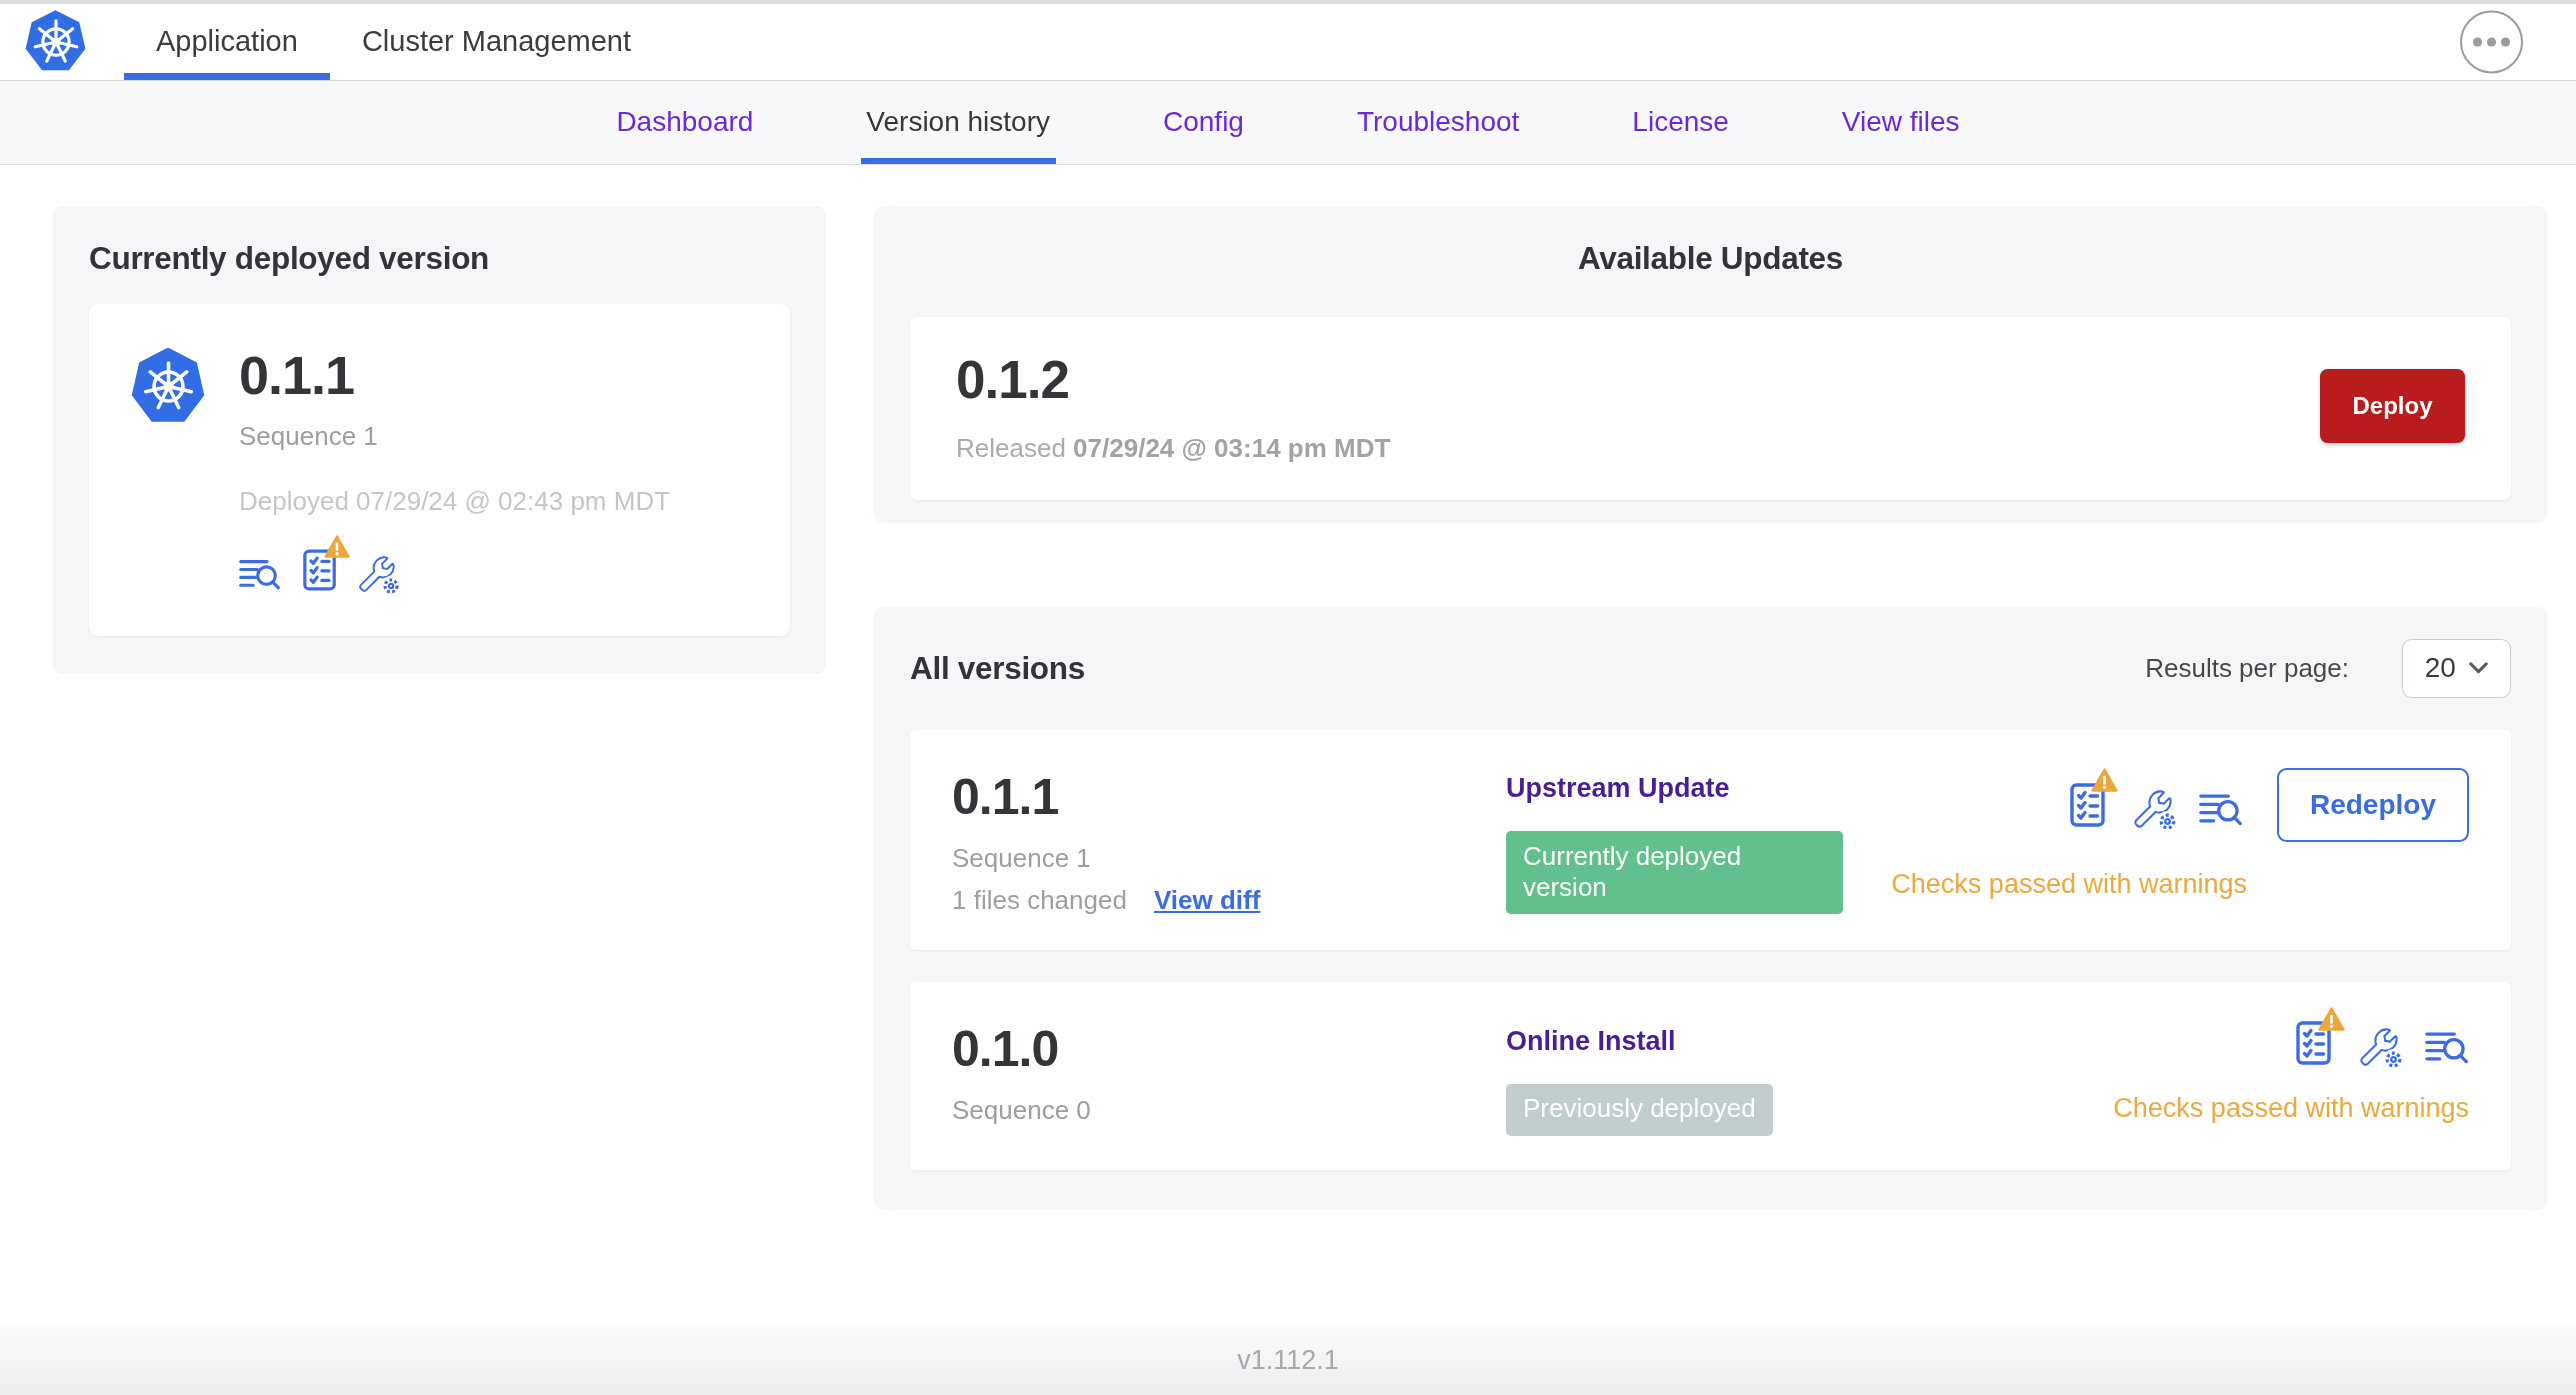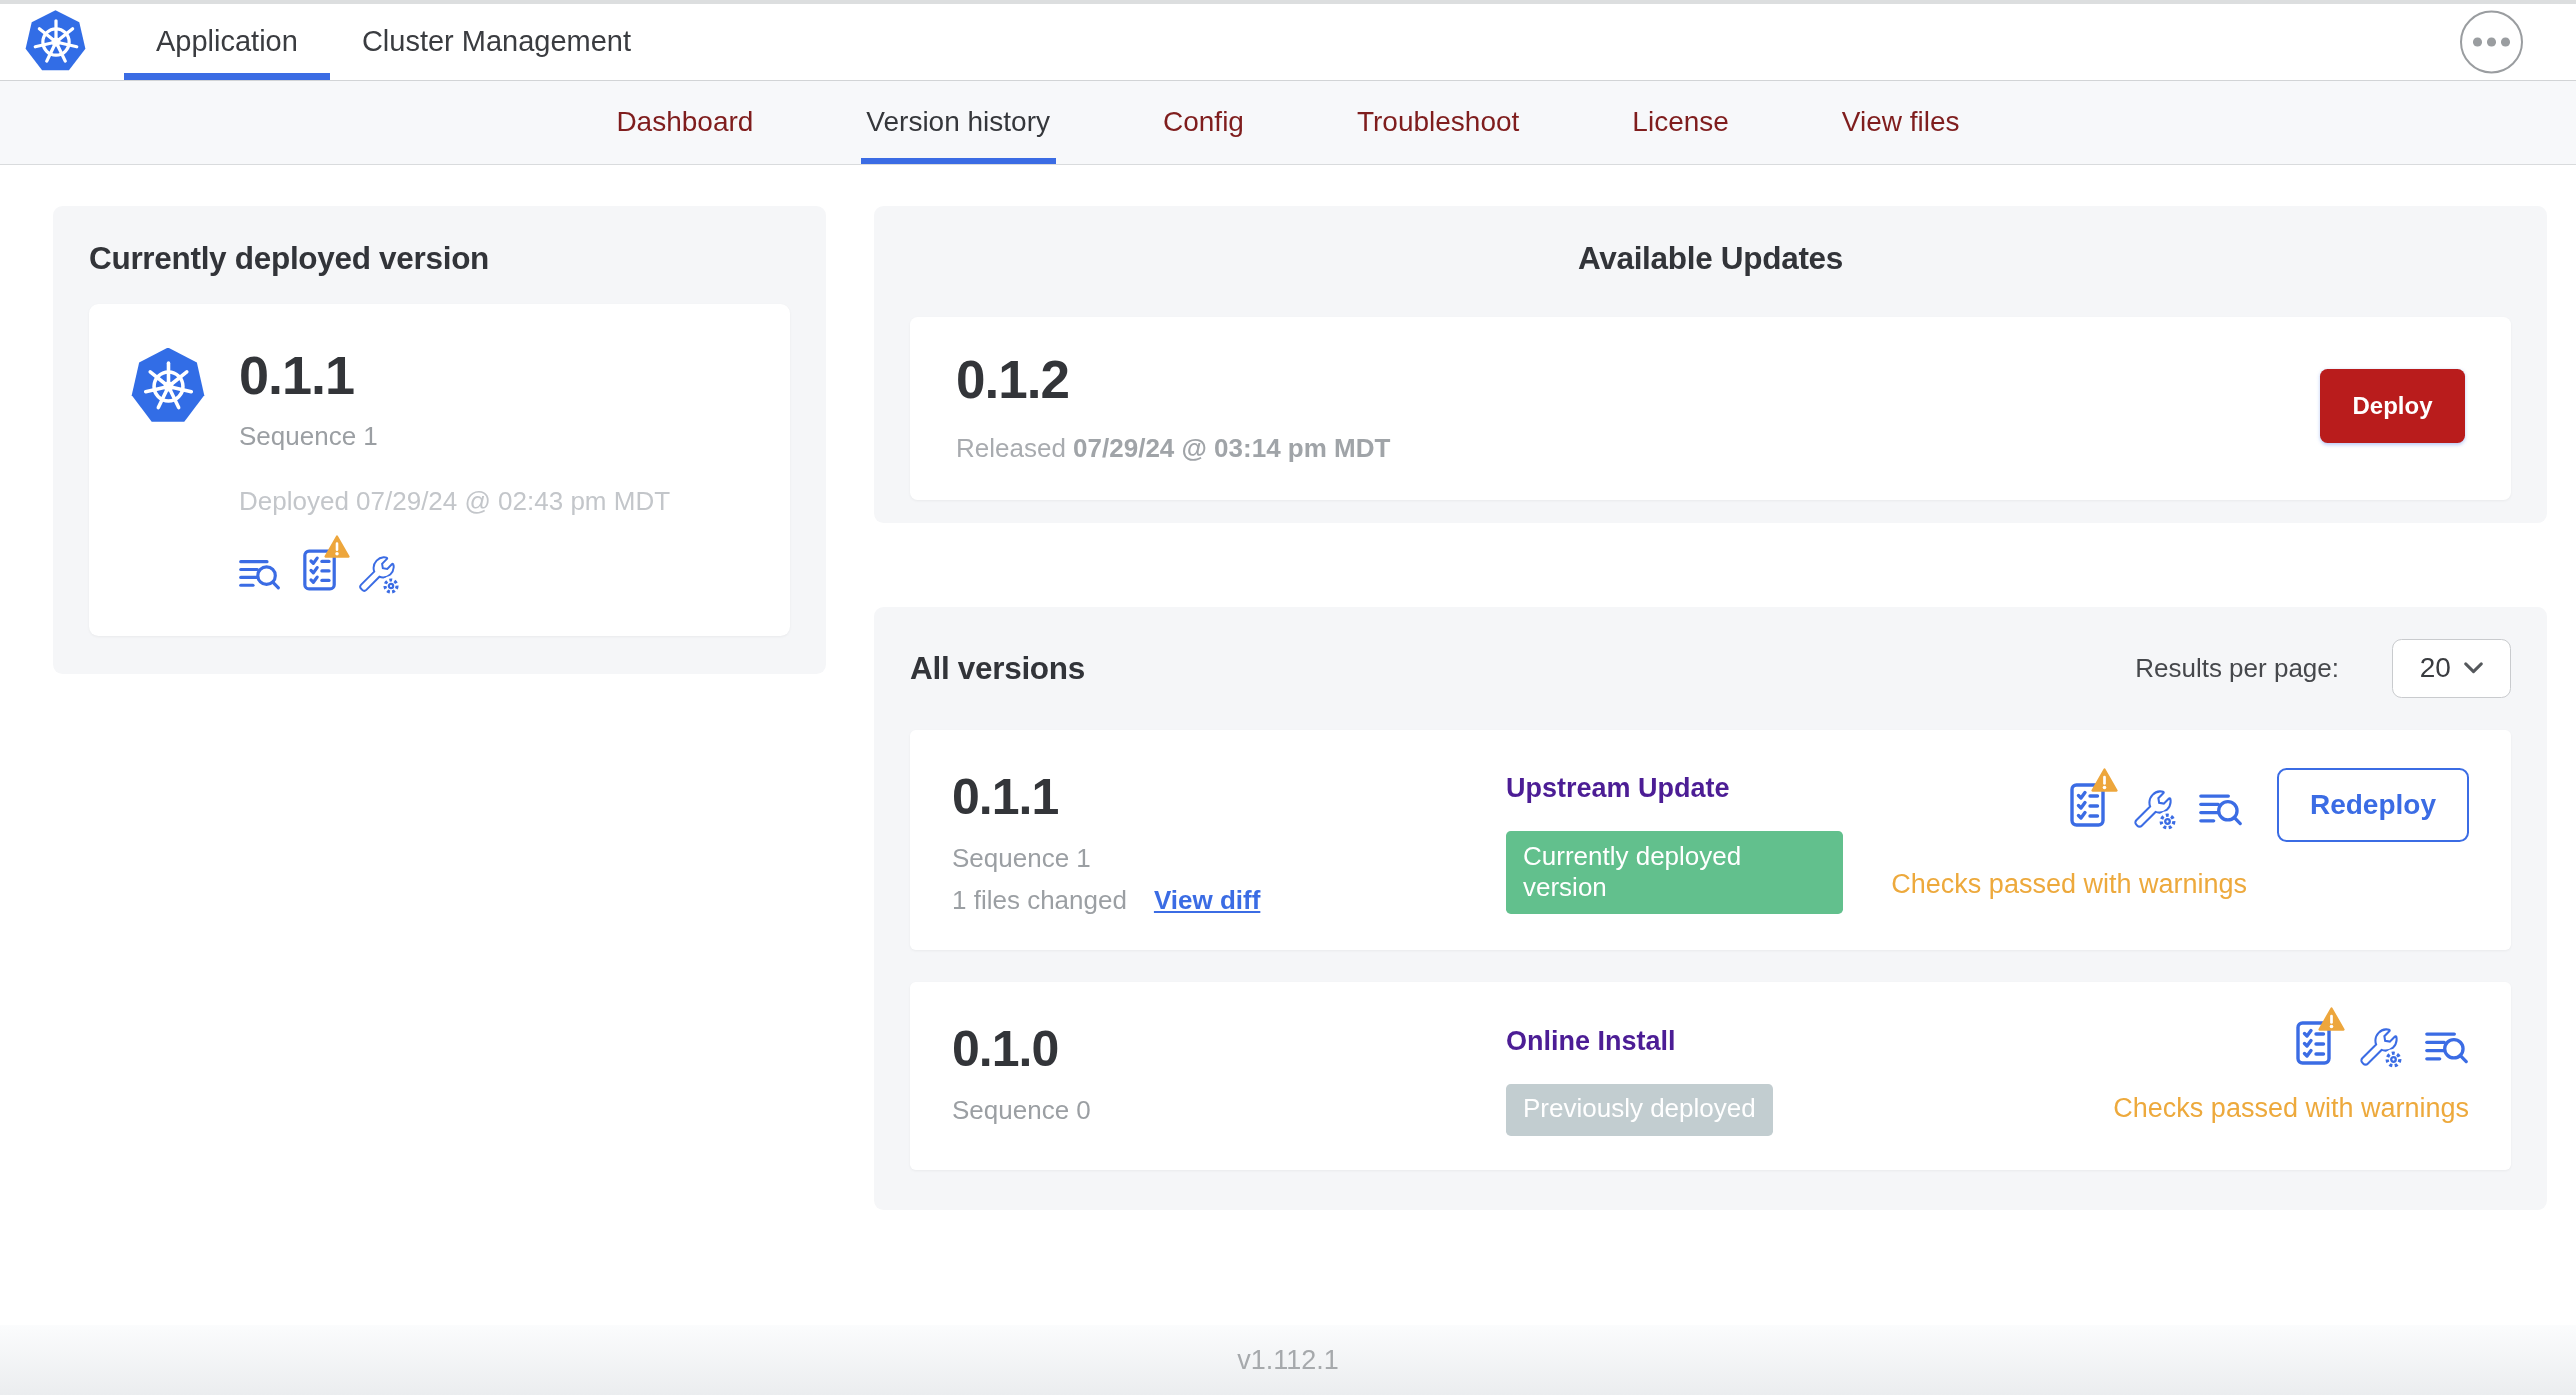--- a/index.html
+++ b/index.html
@@ -13,21 +13,21 @@
   .logo-wrap { align-self:center; width:61px; height:63px; margin-right:38px; }
   .k8s-logo { width:100%; height:100%; background:#326de6; clip-path:polygon(50% 0%, 89% 19%, 99% 61%, 72% 95%, 28% 95%, 1% 61%, 11% 19%); display:flex; align-items:center; justify-content:center; }
   .app-tabs { display:flex; align-items:stretch; }
   .app-tab { position:relative; display:flex; align-items:center; padding:0 32px; font-size:29px; font-weight:500; color:#3a3c40; cursor:pointer; }
   .app-tab.active::after { content:""; position:absolute; left:0; right:0; bottom:0; height:6.7px; background:#3b6ce4; }
   .ellipsis-btn { position:absolute; right:53px; top:50%; transform:translateY(-50%); width:63px; height:63px; border-radius:50%; border:2.9px solid #9a9da0; background:#fff; display:flex; align-items:center; justify-content:center; gap:5.7px; cursor:pointer; }
   .ellipsis-btn .dot { width:8.6px; height:8.6px; border-radius:50%; background:#9a9da0; }
 
   
   nav.sub-nav { height:84px; background:#f7f8fa; border-bottom:1.9px solid #d9dbdd; display:flex; justify-content:center; gap:113px; }
-  .sub-tab { position:relative; display:flex; align-items:center; font-size:28px; color:#7f1d1d; cursor:pointer; }
+  .sub-tab { position:relative; display:flex; align-items:center; font-size:28px; color:#6d28d9; cursor:pointer; }
   .sub-tab.active { color:#35373b; font-weight:500; }
   .sub-tab.active::after { content:""; position:absolute; left:-5.7px; right:-5.7px; bottom:0; height:5.7px; background:#3b6ce4; }
 
   
   main { flex:1; display:flex; align-items:flex-start; gap:48px; padding:41px 29px 0 53px; background:#fff; }
   .gray-card { background:#f5f6f8; border-radius:9.5px; }
   .white-card { background:#fff; border-radius:9.5px; box-shadow:0 1px 2.9px rgba(0,0,0,.05); }
   h2.card-title { font-size:31.5px; font-weight:700; color:#323439; letter-spacing:-0.3px; }
   h2.semi { font-weight:600;text-align:center; }
 
@@ -52,21 +52,21 @@
   .updates-card { padding:34px 36px 23px; }
   .update-inner { margin-top:40px; padding:32px 46px 36px; display:flex; align-items:center; justify-content:space-between; border-radius:7.6px; }
   .released-line { margin-top:23px; font-size:26px; color:#a8abaf; }
   .released-line b { font-weight:700; color:#a0a4a8; }
   .deploy-btn { min-width:145px; height:74px; padding:0 32px; background:#b91c1c; border:none; border-radius:7.6px; color:#fff; font-size:24px; font-weight:600; font-family:inherit; cursor:pointer; box-shadow:0 1.9px 3.8px rgba(59,108,228,.35); }
 
   .all-versions-card { margin-top:84px; padding:32px 36px 40px; }
   .av-head { display:flex; align-items:center; justify-content:space-between; }
   .rpp { display:flex; align-items:center;gap:36px; }
   .rpp-label { font-size:26px; color:#46484c; margin-right:17px; }
-  .rpp-select { width:119px; height:59px; background:#fff; border:1.9px solid #c9cbce; border-radius:9.5px; display:flex; align-items:center; justify-content:center; gap:13.4px; font-size:28px; color:#3a3c40; cursor:pointer; }
+  .rpp-select { width:109px; height:59px; background:#fff; border:1.9px solid #c9cbce; border-radius:9.5px; display:flex; align-items:center; justify-content:center; gap:13.4px; font-size:28px; color:#3a3c40; cursor:pointer; }
 
   .v-row { margin-top:32px; padding:38px 42px 34px; display:flex; align-items:flex-start; border-radius:5.7px; }
   .vr-left { width:554px; flex:none; }
   .vr-version { font-size:50px; font-weight:700; color:#333539; letter-spacing:-1px; }
   .vr-seq { margin-top:17px; font-size:26px; color:#9b9fa3; }
   .vr-files { margin-top:11.5px; font-size:26px; color:#9b9fa3; display:flex; align-items:center; }
   .view-diff { margin-left:27px; font-size:26px; font-weight:600; color:#3b6ce4; text-decoration:underline; cursor:pointer; }
   .vr-mid { flex:1; padding-top:5.7px; }
   .vr-source { font-size:27px; font-weight:600; color:#4c1d95; }
   .badge { display:inline-block; margin-top:27px; padding:9.5px 17px 11.5px; border-radius:4.8px; font-size:26px; color:#fff; }

